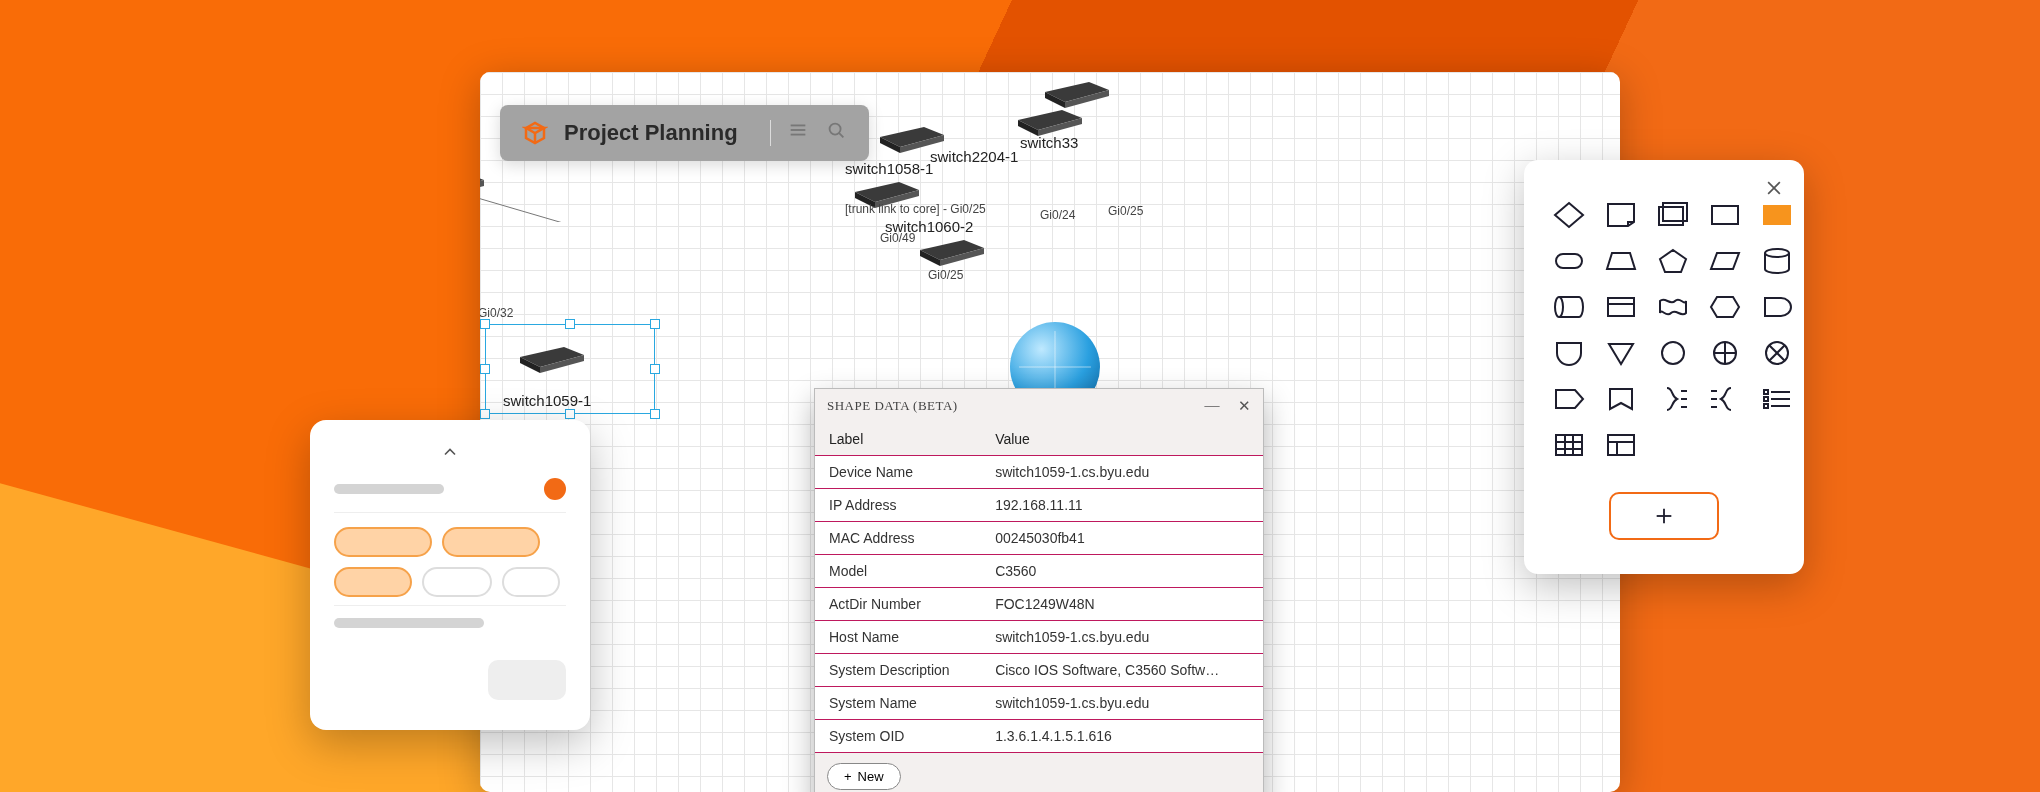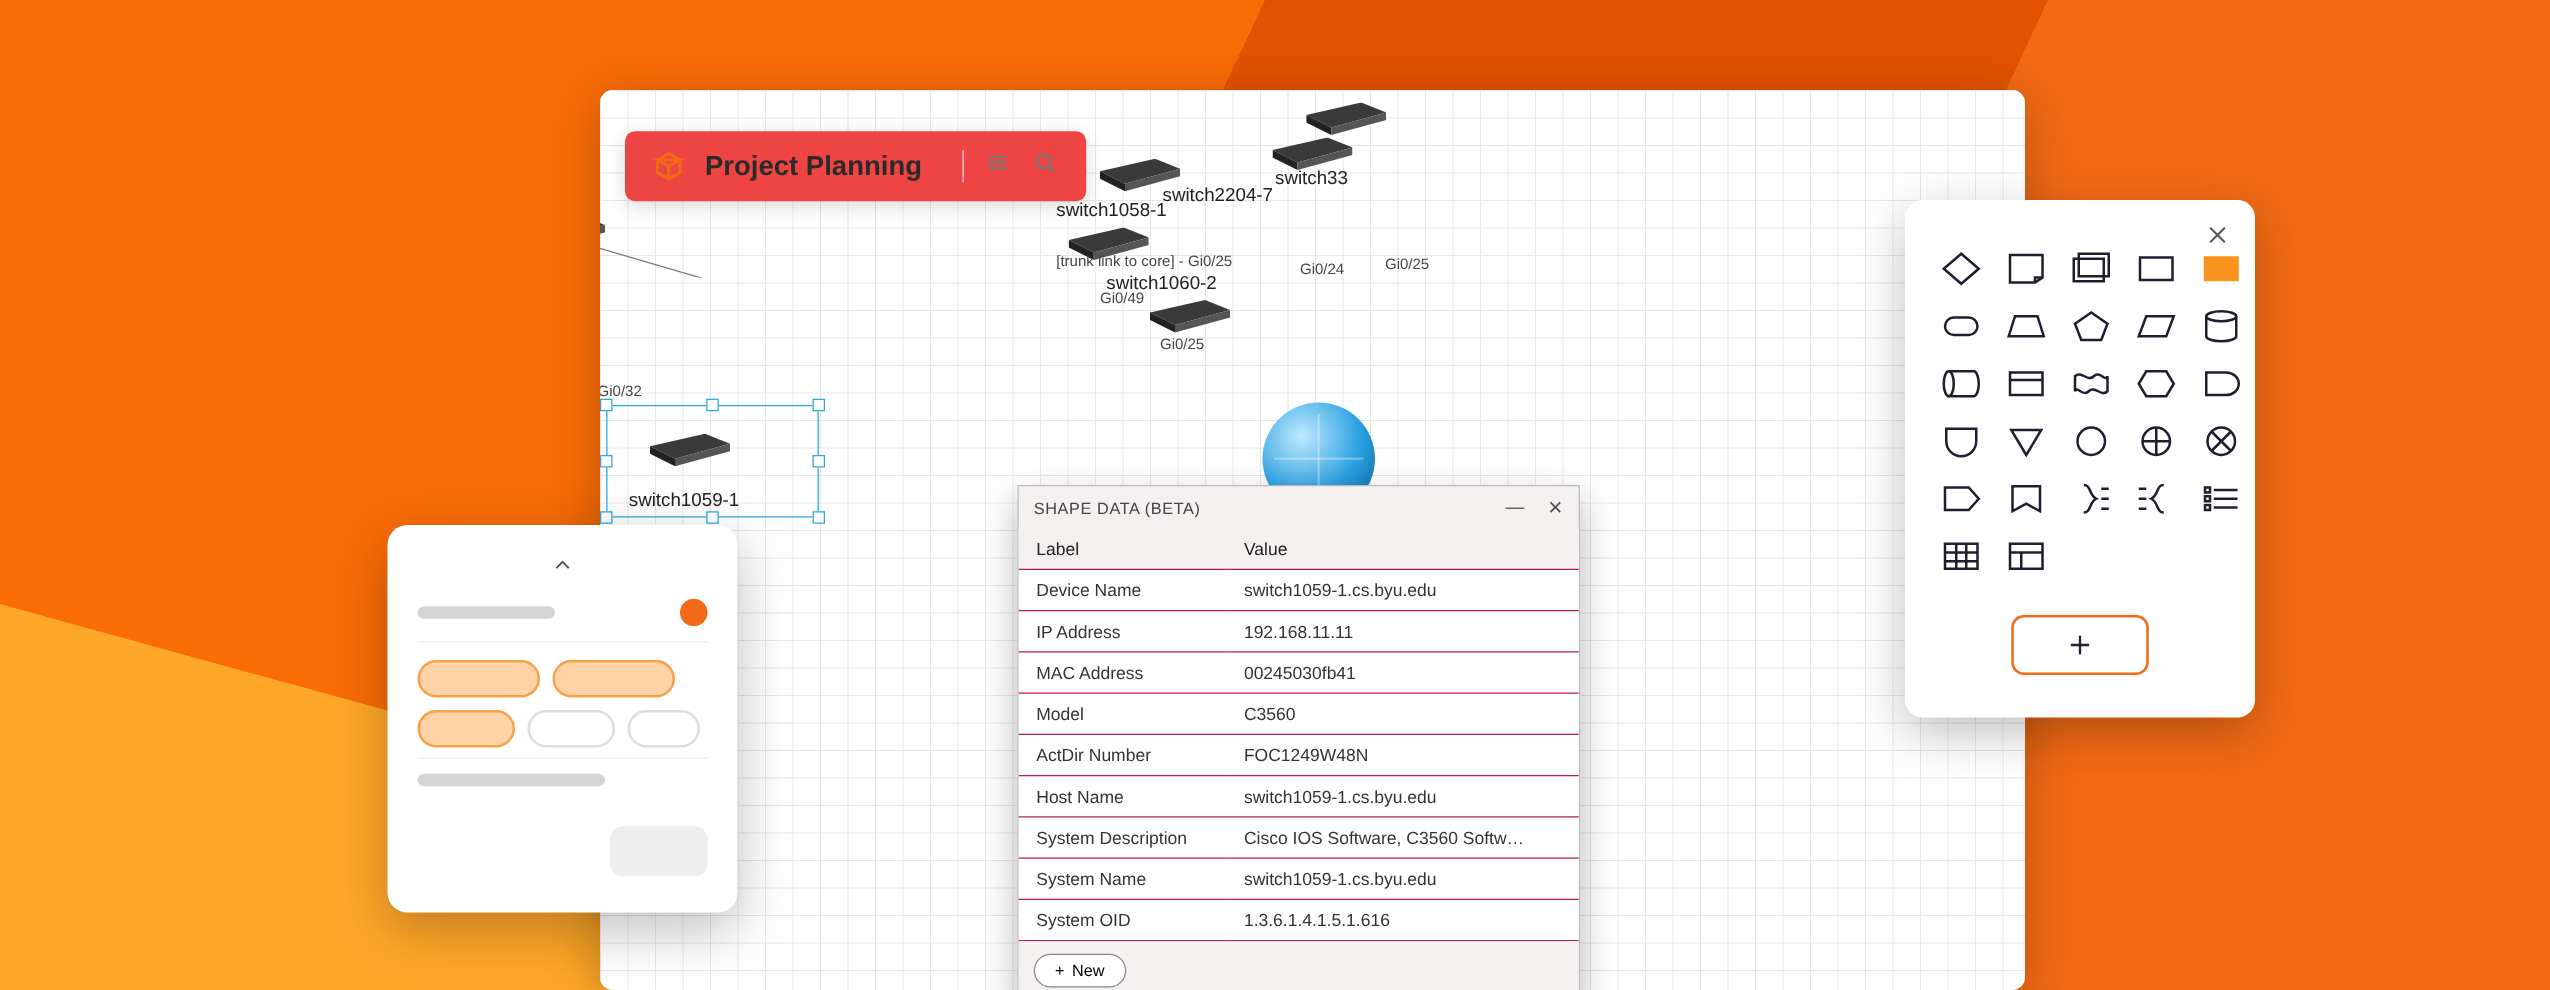--- a/index.html
+++ b/index.html
@@ -32,21 +32,21 @@
     background-image:
       linear-gradient(#e6e6e6 1px, transparent 1px),
       linear-gradient(90deg, #e6e6e6 1px, transparent 1px);
     background-size: 22px 22px;
   }
 
   
   .title-pill {
     position:absolute;
     left:500px; top:105px;
-    background:#ef4444;
+    background:#a3a3a3;
     border-radius:8px;
     box-shadow:0 4px 16px rgba(0,0,0,.15);
     padding:14px 22px;
     display:flex; align-items:center; gap:16px;
     font-size:22px; font-weight:600; color:#2a2a2a;
   }
   .logo-cube { width:26px; height:26px; position:relative; }
   .logo-cube svg { width:26px; height:26px; }
   .pill-div { width:1px; height:26px; background:#dcdcdc; }
   .title-icons { display:flex; align-items:center; gap:16px; color:#777; }
@@ -81,21 +81,21 @@
   .shape-panel {
     position:absolute;
     left:814px; top:388px;
     width:450px;
     background:#f3f0ef;
     border:1px solid #bbb;
     box-shadow:0 12px 28px rgba(0,0,0,.3);
     font-size:14px; color:#333;
   }
   .shape-panel .hdr { display:flex; justify-content:space-between; align-items:center;
-    padding:8px 12px; font-size:13px; letter-spacing:.5px; color:#444; }
+    padding:8px 12px; font-size:13px; letter-spacing:.5px; color:#444;font-family:Liberation Serif, serif; }
   .shape-panel .hdr .btns { display:flex; gap:18px; font-size:15px; color:#555;}
   .shape-panel table { width:100%; border-collapse:collapse; background:#fff;}
   .shape-panel th, .shape-panel td { text-align:left; padding:8px 14px; border-bottom:1px solid #be185d; font-weight:400;}
   .shape-panel th { background:#f3f0ef; color:#222;}
   .shape-panel .footer { padding:10px 12px 14px; background:#f3f0ef;}
   .new-btn { border:1.5px solid #888; background:#fff; border-radius:20px; padding:5px 16px; font-size:13px; display:inline-flex; align-items:center; gap:6px;}
 
   
   .palette {
     position:absolute;
@@ -215,21 +215,21 @@
   <div class="small-label" style="left:365px; top:130px;">[trunk link to core] - Gi0/25</div>
   <div class="small-label" style="left:400px; top:159px;">Gi0/49</div>
 
   <span class="switch" style="left:400px; top:55px;">
     <svg viewBox="0 0 64 26">
         <polygon points="0,10 44,0 64,8 20,20" fill="#3a3a3a"></polygon>
         <polygon points="0,10 20,20 20,26 0,16" fill="#222"></polygon>
         <polygon points="20,20 64,8 64,14 20,26" fill="#555"></polygon>
       </svg>
   </span>
-  <div class="node-label" style="left:450px; top:76px;">switch2204-7</div>
+  <div class="node-label" style="left:450px; top:76px;">switch2204-1</div>
 
   <span class="switch" style="left:538px; top:38px;">
     <svg viewBox="0 0 64 26">
         <polygon points="0,10 44,0 64,8 20,20" fill="#3a3a3a"></polygon>
         <polygon points="0,10 20,20 20,26 0,16" fill="#222"></polygon>
         <polygon points="20,20 64,8 64,14 20,26" fill="#555"></polygon>
       </svg>
   </span>
   <div class="node-label" style="left:540px; top:62px;">switch33</div>
   <span class="switch" style="left:565px; top:10px;">

